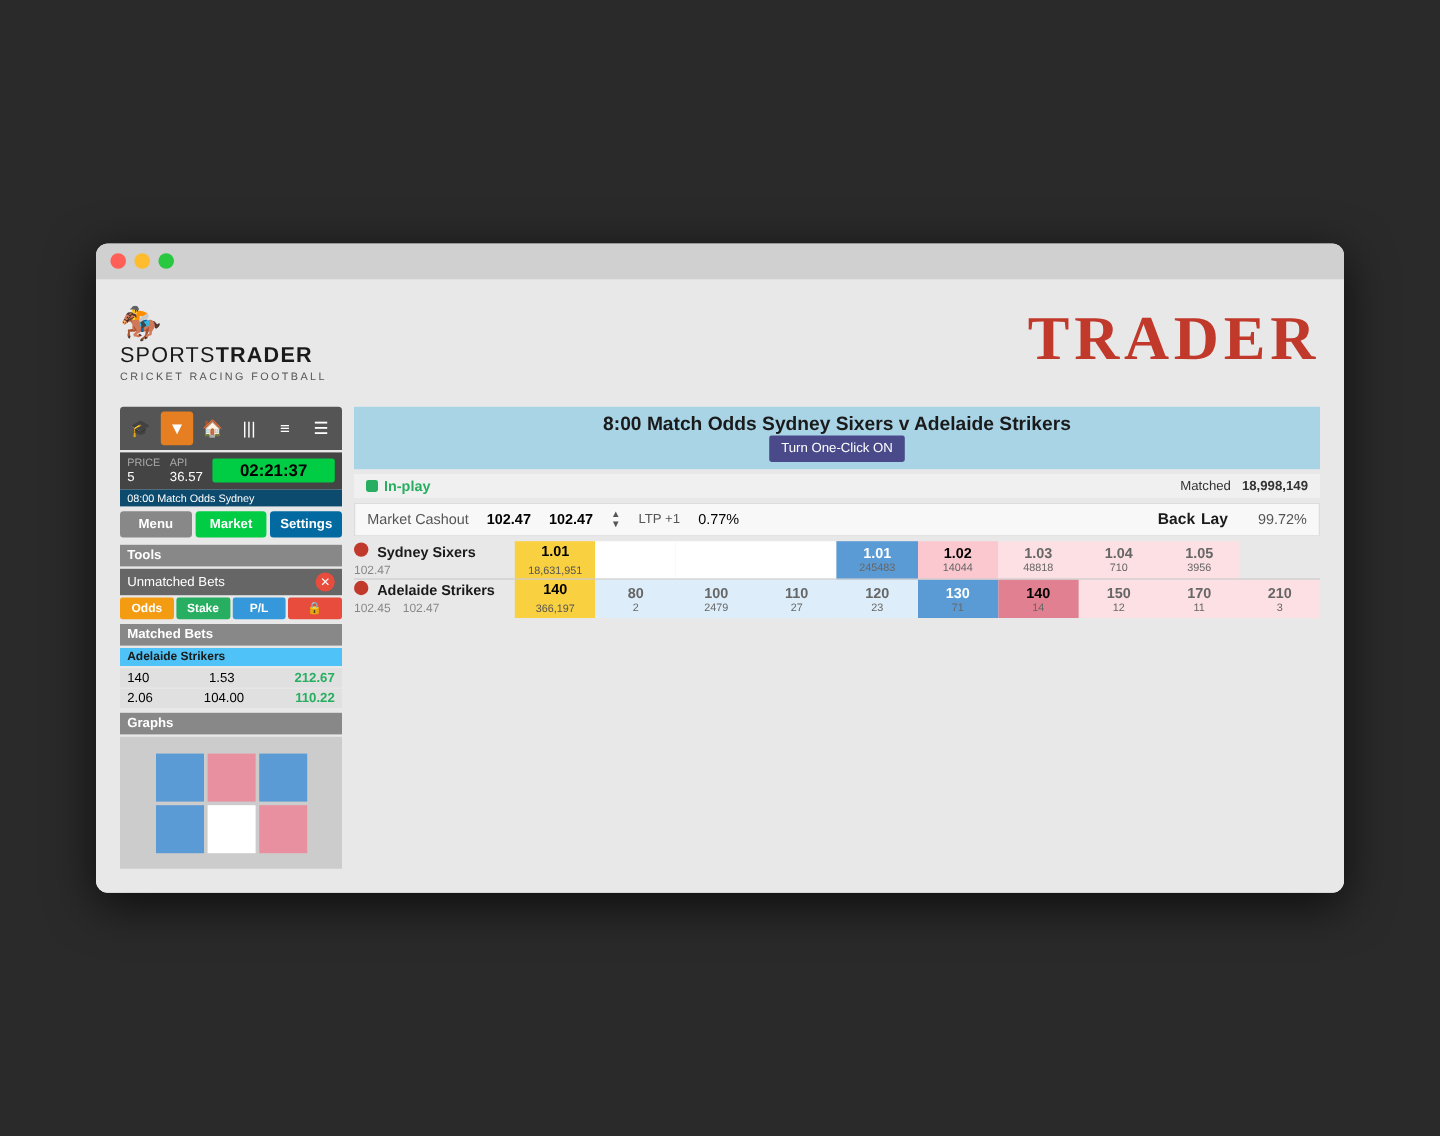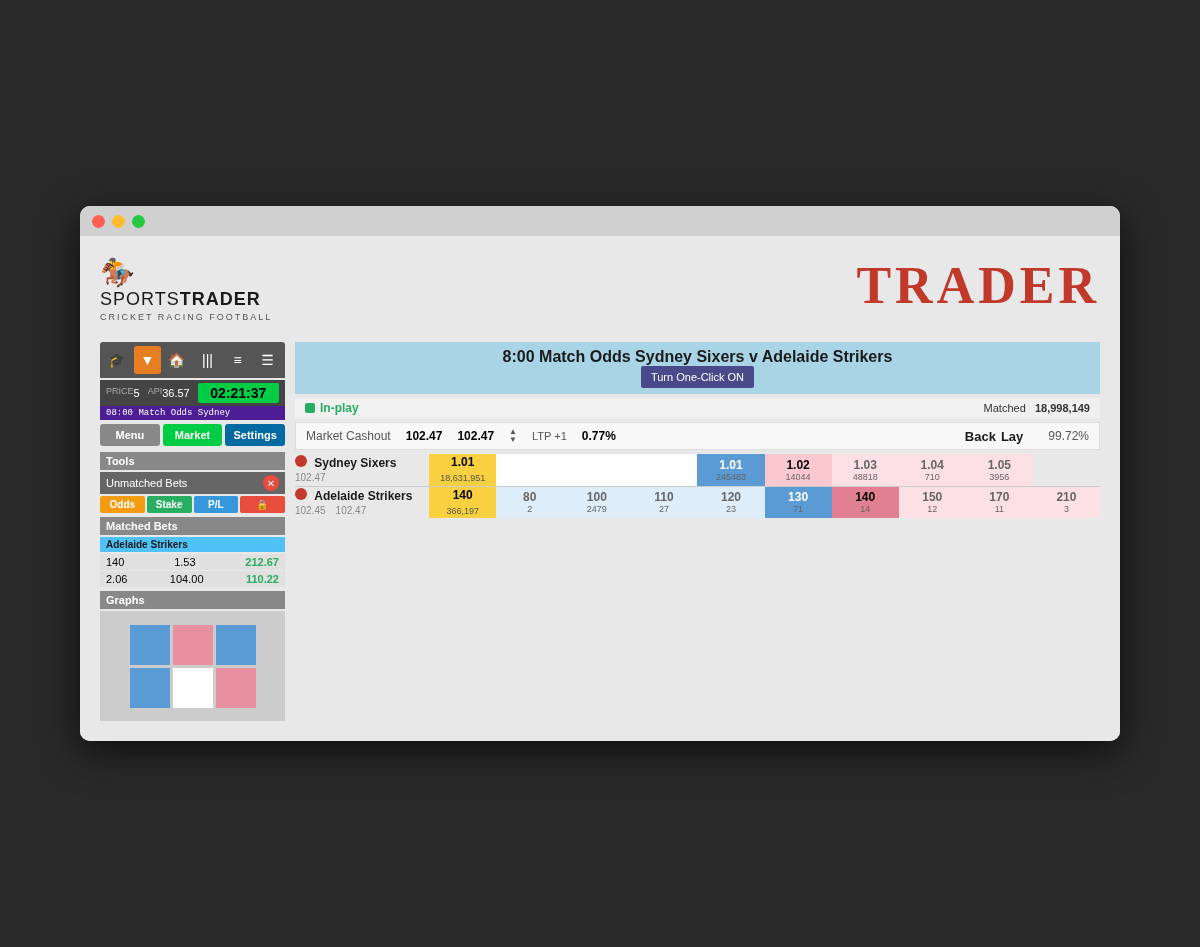--- a/index.html
+++ b/index.html
@@ -100,40 +100,39 @@
     .tb-icon.active { background: #e67e22; }
     .price-bar {
       display: flex;
       align-items: center;
       background: #444;
       padding: 3px 6px;
       gap: 8px;
       color: white;
       font-size: 10px;
     }
-    .price-info { display: flex; flex-direction: row; line-height: 1.3; }
+    .price-info { display: flex; flex-direction: column; line-height: 1.3; }
     .price-label { font-size: 9px; color: #aaa; }
     .price-val { font-size: 11px; }
     .clock {
       background: #00cc44;
       color: black;
       font-weight: bold;
       font-size: 14px;
       padding: 2px 6px;
       border-radius: 2px;
       flex: 1;
       text-align: center;
     }
     .market-label-bar {
-      background: #4c1d95;
+      background: #0c4a6e;
       color: white;
       font-size: 9px;
       padding: 2px 6px;
       margin-bottom: 4px;
-      font-family: Liberation Mono, monospace;
     }
     .sidebar-btns {
       display: flex;
       gap: 3px;
       margin-bottom: 6px;
     }
     .sb-btn {
       flex: 1;
       padding: 5px 4px;
       font-size: 11px;
@@ -325,21 +324,21 @@
       color: #555;
       font-size: 11px;
     }
     .arrow-updown {
       display: flex;
       flex-direction: column;
       font-size: 8px;
       line-height: 1;
       color: #555;
     }
-    .pct-val { font-weight: bold; }
+    .pct-val { font-weight: normal; }
     .back-lay-labels {
       display: flex;
       align-items: center;
       gap: 5px;
       margin-left: auto;
       font-size: 13px;
       font-weight: bold;
     }
     .back-lbl { color: #1a1a1a; }
     .lay-lbl { color: #1a1a1a; }

